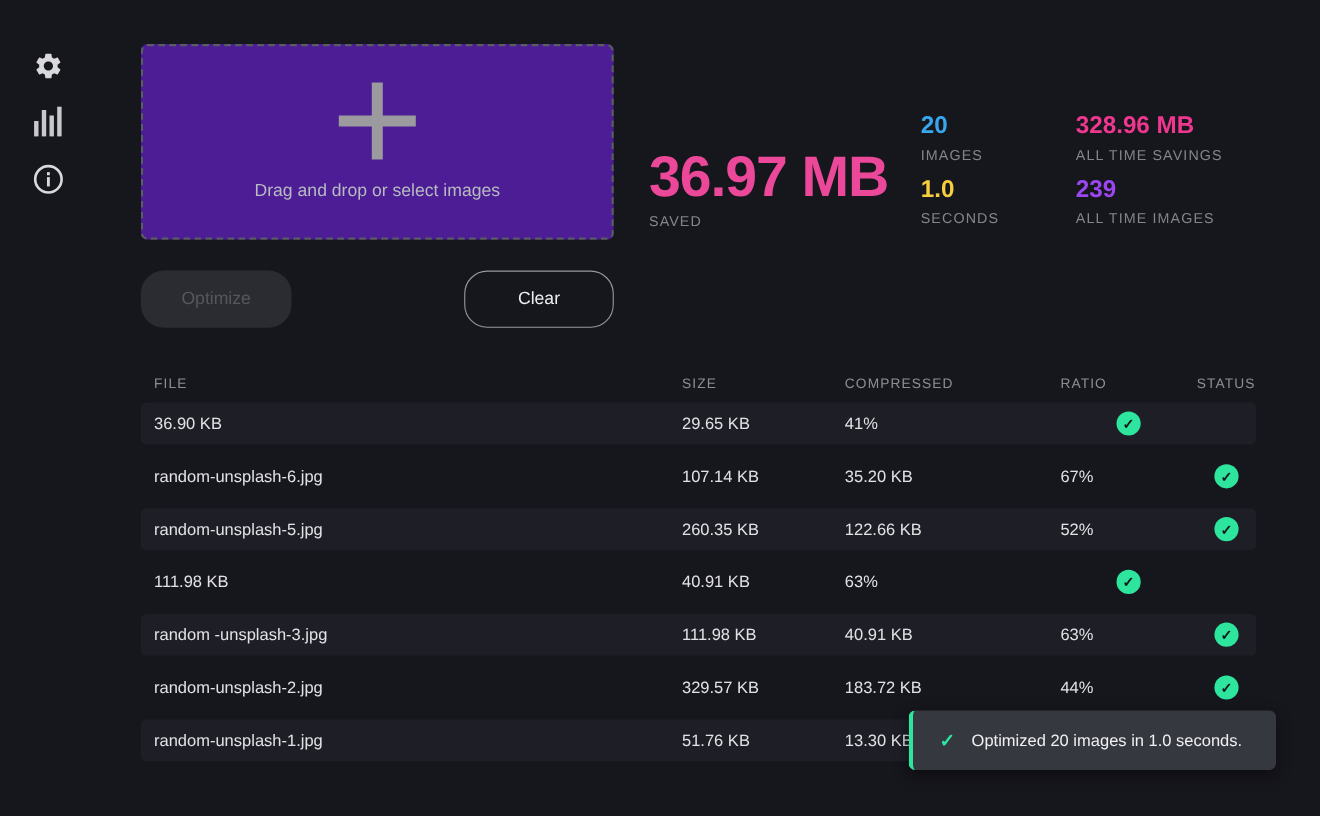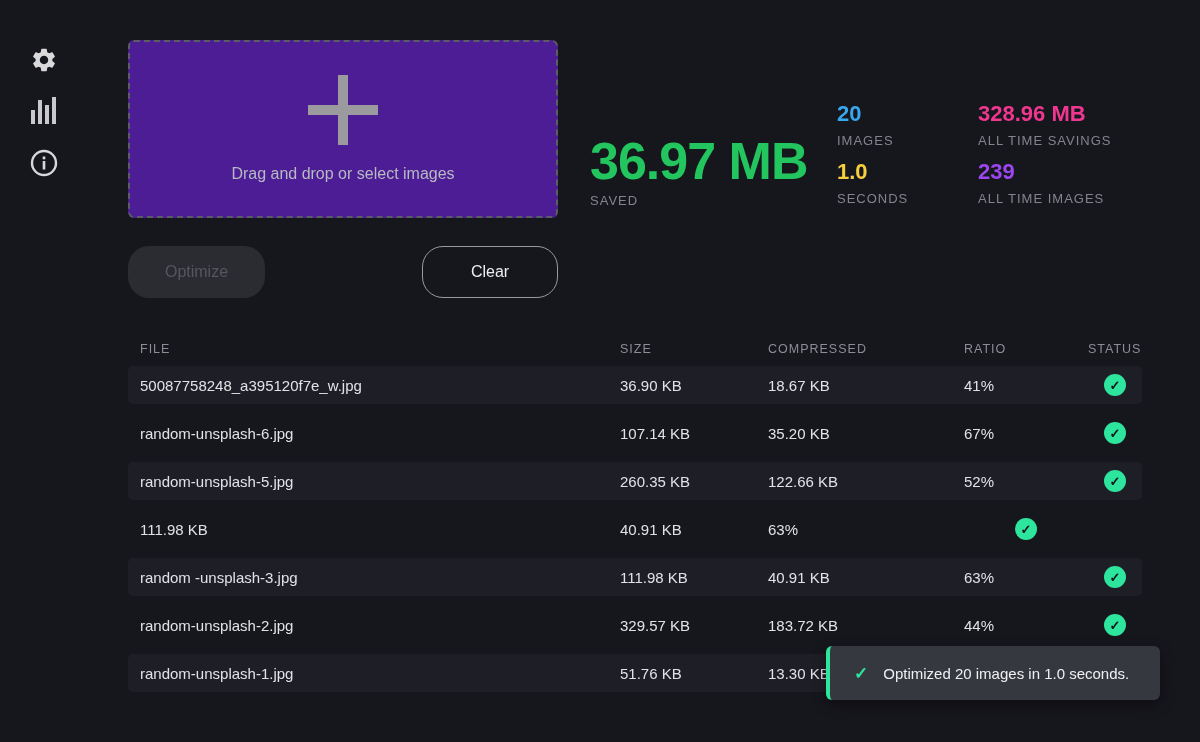--- a/index.html
+++ b/index.html
@@ -97,21 +97,21 @@
 
 <div class="dropzone">
   <div class="plus"></div>
   <div class="drop-label">Drag and drop or select images</div>
 </div>
 
 <button class="btn btn-optimize" disabled="">Optimize</button>
 <button class="btn btn-clear">Clear</button>
 
 <div class="stat-saved">
-  <div class="big" style="color: #22c55e;">36.97 MB</div>
+  <div class="big" style="color: #ec4899;">36.97 MB</div>
   <div class="stat-label">SAVED</div>
 </div>
 
 <div class="stat-col c2">
   <div class="stat-num" style="color: rgb(56, 168, 238);">20</div>
   <div class="stat-label">IMAGES</div>
   <div class="stat-num" style="color: rgb(247, 206, 62);">1.0</div>
   <div class="stat-label">SECONDS</div>
 </div>
 
@@ -125,23 +125,22 @@
 <div class="results">
   <div class="t-grid thead">
     <span>FILE</span>
     <span>SIZE</span>
     <span>COMPRESSED</span>
     <span>RATIO</span>
     <span class="th-status">STATUS</span>
   </div>
   <div id="tbody">
       <div class="t-grid trow odd">
-        <span class="cell-file">50087758248_a395120f7e_w.jpg</span>
         <span class="cell-size">36.90 KB</span>
-        <span class="cell-compressed">18.67 KB</span>
+        <span class="cell-compressed">29.65 KB</span>
         <span class="cell-ratio">41%</span>
         <span class="check-circle">✓</span>
       </div>
       <div class="t-grid trow">
         <span class="cell-file">random-unsplash-6.jpg</span>
         <span class="cell-size">107.14 KB</span>
         <span class="cell-compressed">35.20 KB</span>
         <span class="cell-ratio">67%</span>
         <span class="check-circle">✓</span>
       </div>

